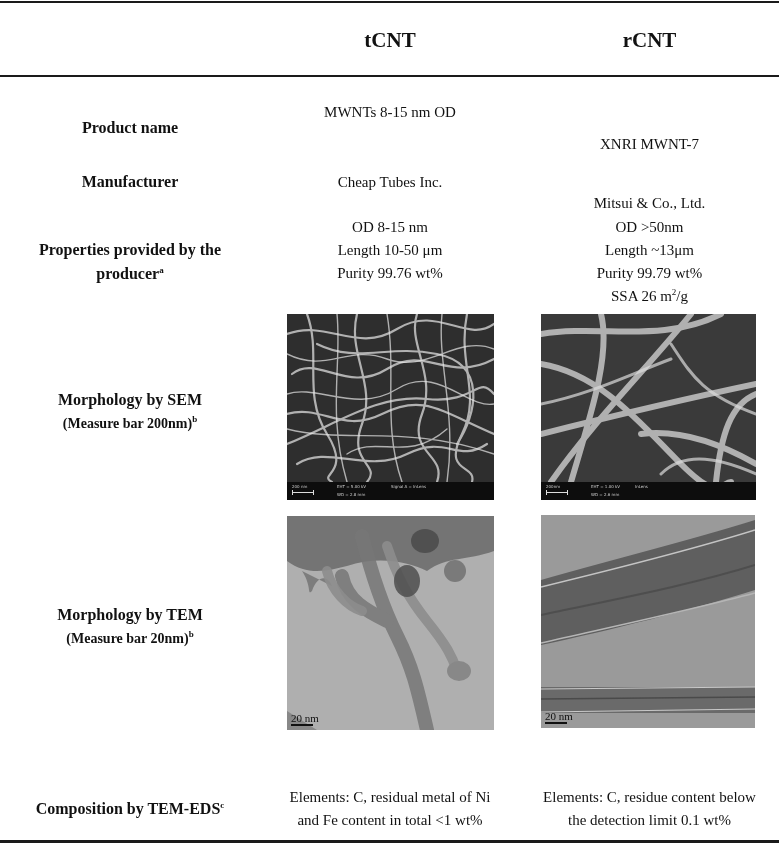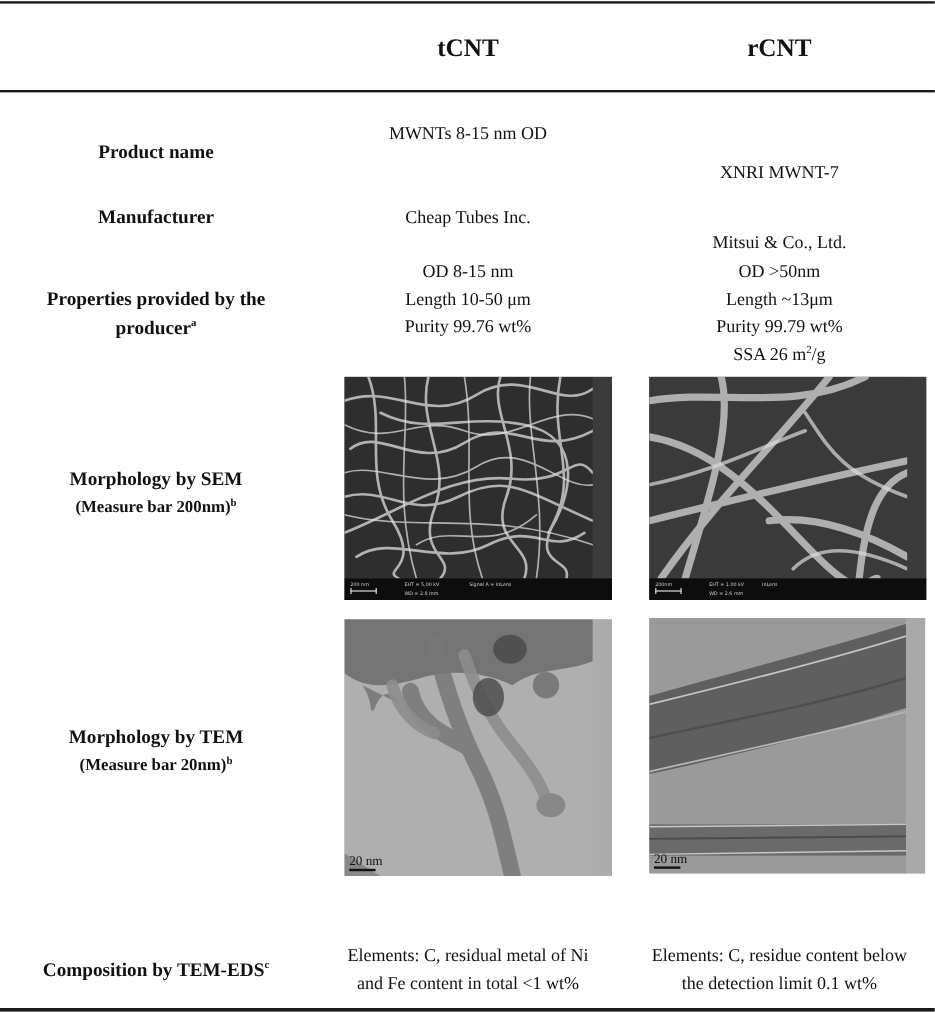--- a/index.html
+++ b/index.html
@@ -14,21 +14,21 @@
 
   .cell { position: absolute; text-align: center; }
   .hdr { font-weight: bold; font-size: 21px; top: 28px; }
   .lbl { font-weight: bold; font-size: 16px; line-height: 24px; left: 0; width: 260px; }
   .lbl .sub { font-size: 14px; }
   .val { font-size: 15px; line-height: 23px; }
   .col1 { left: 270px; width: 240px; }
   .col2 { left: 520px; width: 259px; }
   sup { font-size: 9px; vertical-align: super; line-height: 0; }
 
-  .img { position: absolute; overflow: hidden; padding-left: 16px; }
+  .img { position: absolute; overflow: hidden; }
   .sem { background: #3b3b3b; }
   .tem { background: #a9a9a9; }
   .img svg { position: absolute; left: 0; top: 0; }
   .databar {
     position: absolute; left: 0; right: 0; bottom: 0; height: 18px; background: #0d0d0d;
     color: #cfcfcf; font-family: "DejaVu Sans", sans-serif; font-size: 4px;
   }
   .databar .sb-label { position: absolute; left: 5px; top: 2px; }
   .databar .sb-line { position: absolute; left: 5px; top: 10px; width: 22px; height: 1px; background: #ddd; }
   .databar .sb-line::before, .databar .sb-line::after {

